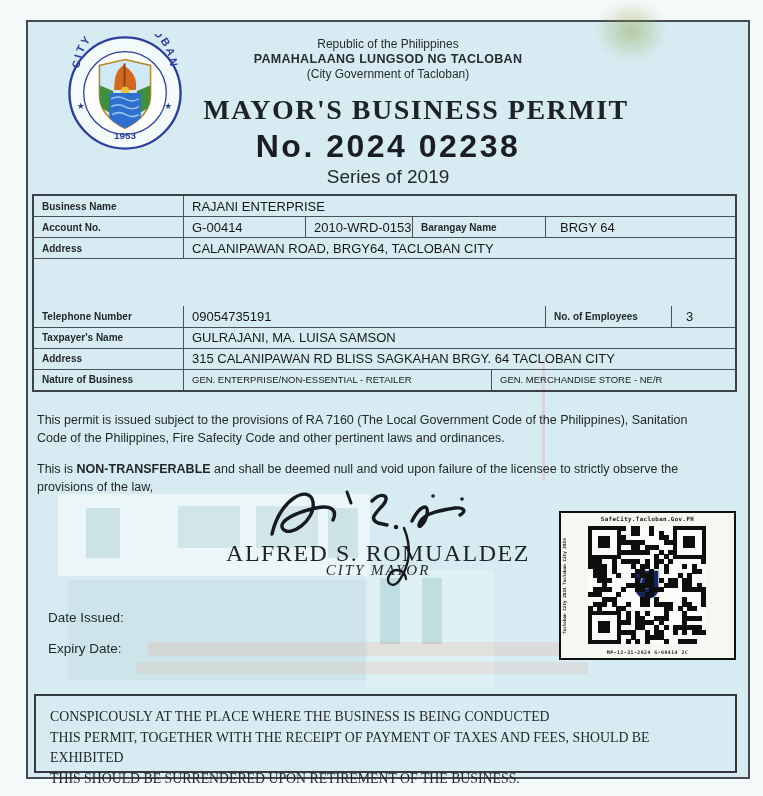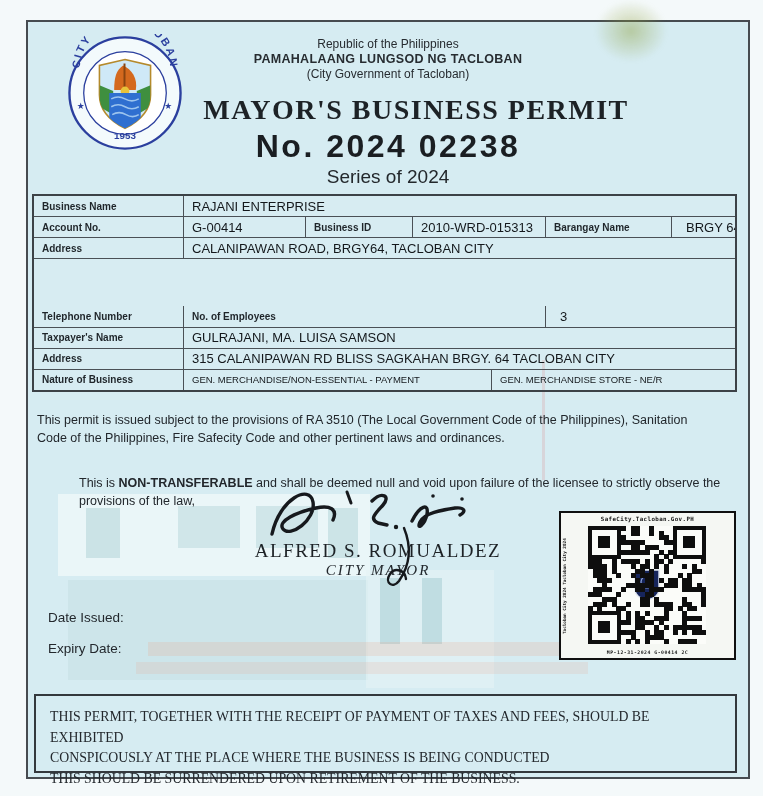--- a/index.html
+++ b/index.html
@@ -29,25 +29,25 @@
   .cols-tel{grid-template-columns:150px 362px 126px 1fr;margin-top:47px;}
   .cols-nature{grid-template-columns:150px 308px 1fr;}
   .tlabel{font-weight:bold;font-size:10px;color:#1f252a;}
   .tlabel.mid{justify-content:center;}
   .tval{font-size:13px;color:#14181c;}
   .tval.small{font-size:9.5px;}
   .tval.ctr{justify-content:flex-start;padding-left:14px;}
   
   .para{position:absolute;left:9px;width:682px;font-size:12.5px;line-height:1.42;color:#22272c;}
   .p1{top:390px;}
-  .p2{top:453px;margin-left:42px;}
+  .p2{top:439px;}
   .p2 b{font-weight:bold;}
   
   .sig-svg{position:absolute;left:222px;top:454px;width:250px;height:128px;pointer-events:none;}
-  .sig-name{position:absolute;left:160px;top:518px;width:380px;text-align:center;font-family:"Liberation Serif",serif;font-size:19px;letter-spacing:1.5px;color:#1d2226;}
+  .sig-name{position:absolute;left:160px;top:518px;width:380px;text-align:center;font-family:"Liberation Serif",serif;font-size:24px;letter-spacing:1.5px;color:#1d2226;}
   .sig-title{position:absolute;left:160px;top:540px;width:380px;text-align:center;font-family:"Liberation Serif",serif;font-style:italic;font-size:15px;letter-spacing:2px;color:#22272c;}
   
   .date-label{position:absolute;left:20px;font-size:13.5px;color:#23282d;}
   .date-value{position:absolute;left:123px;width:147px;height:26px;border-bottom:2px solid #2c3237;font-size:13.5px;color:#1a1f24;padding-left:10px;box-sizing:border-box;}
   
   .qr-card{position:absolute;left:531px;top:489px;width:177px;height:149px;background:#f5f7f3;border:2.5px solid #101010;box-sizing:border-box;}
   .qr-top{position:absolute;top:3px;left:0;width:100%;text-align:center;font-family:"DejaVu Sans Mono",monospace;font-size:5.8px;font-weight:bold;letter-spacing:.4px;color:#141414;}
   .qr-side{position:absolute;left:1px;top:8px;height:130px;writing-mode:vertical-rl;transform:rotate(180deg);font-family:"DejaVu Sans Mono",monospace;font-size:4.3px;font-weight:bold;color:#141414;text-align:center;}
   .qr-bottom{position:absolute;bottom:3px;left:0;width:100%;text-align:center;font-family:"DejaVu Sans Mono",monospace;font-size:4.8px;font-weight:bold;letter-spacing:.5px;color:#141414;}
   .qr-mods{position:absolute;left:27px;top:13px;width:118px;height:118px;background:#fbfcf9;}
@@ -110,60 +110,60 @@
         </g>
       </g>
       <text x="60" y="107" text-anchor="middle" font-size="10" font-weight="bold" fill="#2b3f9e" font-family="Liberation Sans, sans-serif">1953</text>
     </svg>
 
     <div class="gov-line gov-1">Republic of the Philippines</div>
     <div class="gov-line gov-2">PAMAHALAANG LUNGSOD NG TACLOBAN</div>
     <div class="gov-line gov-3">(City Government of Tacloban)</div>
     <div class="doc-title">MAYOR'S BUSINESS PERMIT</div>
     <div class="doc-no">No. 2024 02238</div>
-    <div class="doc-series">Series of 2024</div>
+    <div class="doc-series">Series of 2019</div>
 
     <div class="ptable">
       <div class="trow cols-span">
         <div class="tlabel">Business Name</div>
         <div class="tval">RAJANI ENTERPRISE</div>
       </div>
       <div class="trow cols-6">
         <div class="tlabel">Account No.</div>
         <div class="tval">G-00414</div>
-        <div class="tlabel">Business ID</div>
         <div class="tval">2010-WRD-015313</div>
         <div class="tlabel">Barangay Name</div>
         <div class="tval ctr">BRGY 64</div>
       </div>
       <div class="trow cols-span">
         <div class="tlabel">Address</div>
         <div class="tval">CALANIPAWAN ROAD, BRGY64, TACLOBAN CITY</div>
       </div>
       <div class="trow cols-tel">
         <div class="tlabel">Telephone Number</div>
+        <div class="tval">09054735191</div>
         <div class="tlabel">No. of Employees</div>
         <div class="tval ctr">3</div>
       </div>
       <div class="trow cols-span">
         <div class="tlabel">Taxpayer's Name</div>
         <div class="tval">GULRAJANI, MA. LUISA SAMSON</div>
       </div>
       <div class="trow cols-span">
         <div class="tlabel">Address</div>
         <div class="tval">315 CALANIPAWAN RD BLISS SAGKAHAN BRGY. 64 TACLOBAN CITY</div>
       </div>
       <div class="trow cols-nature">
         <div class="tlabel">Nature of Business</div>
-        <div class="tval small">GEN. MERCHANDISE/NON-ESSENTIAL - PAYMENT</div>
+        <div class="tval small">GEN. ENTERPRISE/NON-ESSENTIAL - RETAILER</div>
         <div class="tval small">GEN. MERCHANDISE STORE - NE/R</div>
       </div>
     </div>
 
-    <div class="para p1">This permit is issued subject to the provisions of RA 3510 (The Local Government Code of the Philippines), Sanitation Code of the Philippines, Fire Safecity Code and other pertinent laws and ordinances.</div>
+    <div class="para p1">This permit is issued subject to the provisions of RA 7160 (The Local Government Code of the Philippines), Sanitation Code of the Philippines, Fire Safecity Code and other pertinent laws and ordinances.</div>
     <div class="para p2"><span>This is </span><b>NON-TRANSFERABLE</b><span> and shall be deemed null and void upon failure of the licensee to strictly observe the provisions of the law,</span></div>
 
     <div class="sig-name">ALFRED S. ROMUALDEZ</div>
     <div class="sig-title">CITY MAYOR</div>
     <svg class="sig-svg" viewBox="0 0 250 128">
       <g fill="none" stroke="#16191d" stroke-linecap="round" stroke-linejoin="round">
         <path stroke-width="3.4" d="M22,58 C30,22 60,8 63,26 C66,44 40,62 33,53 C27,45 47,36 66,32 C80,29 88,33 83,44"></path>
         <path stroke-width="3" d="M97,16 L101,27"></path>
         <path stroke-width="3.4" d="M122,25 C132,15 141,20 133,29 C125,38 119,43 128,47 L137,49"></path>
         <path stroke-width="3.4" d="M162,45 C170,29 179,27 177,38 C175,49 166,55 170,46 C174,37 192,34 205,32 C214,31 217,35 210,39"></path>
@@ -400,20 +400,20 @@
           <i style="left:75.5px;top:113.3px;width:5px;height:5px"></i>
           <i style="left:89.7px;top:113.3px;width:5px;height:5px"></i>
           <i style="left:94.4px;top:113.3px;width:5px;height:5px"></i>
           <i style="left:99.1px;top:113.3px;width:5px;height:5px"></i>
           <i style="left:103.8px;top:113.3px;width:5px;height:5px"></i>
         </div>
       <div class="qr-bottom">MP-12-31-2024 G-00414 2C</div>
     </div>
 
     <div class="footer-box">
+      <div>CONSPICOUSLY AT THE PLACE WHERE THE BUSINESS IS BEING CONDUCTED</div>
       <div>THIS PERMIT, TOGETHER WITH THE RECEIPT OF PAYMENT OF TAXES AND FEES, SHOULD BE EXHIBITED</div>
-      <div>CONSPICOUSLY AT THE PLACE WHERE THE BUSINESS IS BEING CONDUCTED</div>
       <div>THIS SHOULD BE SURRENDERED UPON RETIREMENT OF THE BUSINESS.</div>
     </div>
   </div>
 
   <div class="smudge"></div>
 </div>
 
 </body></html>

